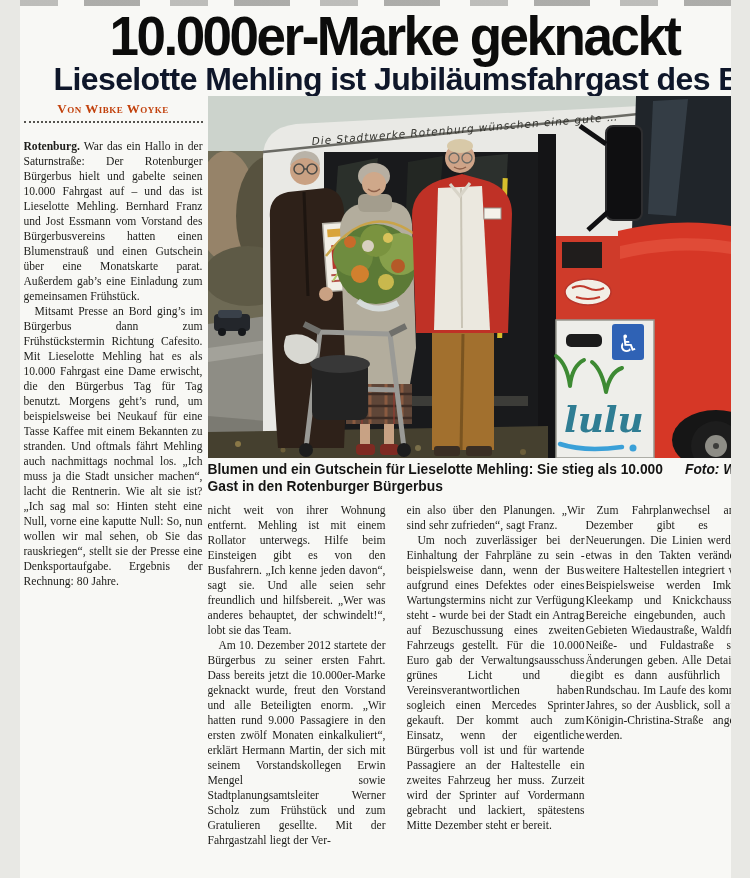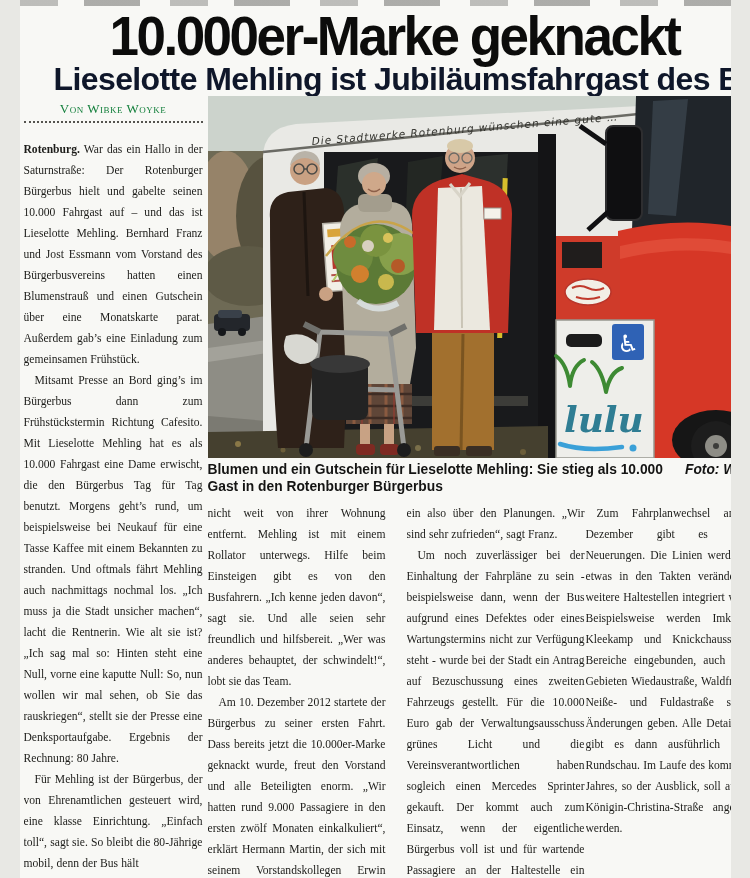--- a/index.html
+++ b/index.html
@@ -20,28 +20,28 @@
     transform:scaleY(1.04); transform-origin:top center; white-space:nowrap;
   }
   .subheadline{
     position:absolute; top:61px; left:34px; width:700px;
     font-family:"Liberation Sans", sans-serif; font-weight:bold;
     font-size:32px; letter-spacing:-0.6px; color:#0f172a; white-space:nowrap;
   }
   .byline-block{ position:absolute; top:101px; left:4px; width:179px; text-align:center; }
   .byline{
     font-family:"Liberation Serif", serif; font-variant:small-caps;
-    font-weight:normal; font-size:13px; letter-spacing:.5px; color:#15803d;
+    font-weight:bold; font-size:13px; letter-spacing:.5px; color:#c2410c;
   }
   .dotted-rule{
     margin-top:4px; height:0; border-bottom:2px dotted #55544f;
   }
   .bodycol{
     position:absolute; overflow:hidden; text-align:justify;
-    font-size:11.6px; line-height:21px; color:#1c1c19;
+    font-size:11.6px; line-height:15px; color:#1c1c19;
     hyphens:auto; -webkit-hyphens:auto; word-spacing:.2px;
   }
   .bodycol p{ margin:0; }
   .bodycol p.indent{ text-indent:11px; }
   #col1{ top:139px; left:4px;   width:179px; height:739px; }
   #col2{ top:503px; left:188px; width:178px; height:375px; }
   #col3{ top:503px; left:377px; width:178px; height:375px;margin-left:10px; }
   #col4{ top:503px; left:566px; width:180px; height:375px; }
   .photo{
     position:absolute; top:96px; left:188px; width:562px; height:362px;
@@ -239,21 +239,20 @@
   </div>
 
   <div class="caption">
     <span class="credit">Foto: Woyke</span>
     <span>Blumen und ein Gutschein für Lieselotte Mehling: Sie stieg als 10.000 Gast in den Rotenburger Bürgerbus</span>
   </div>
 
   <div id="col1" class="bodycol">
     <p><b>Rotenburg.</b><span> War das ein Hallo in der Saturnstraße: Der Rotenburger Bürgerbus hielt und gabelte seinen 10.000 Fahrgast auf – und das ist Lieselotte Mehling. Bernhard Franz und Jost Essmann vom Vorstand des Bürgerbusvereins hatten einen Blumenstrauß und einen Gutschein über eine Monatskarte parat. Außerdem gab’s eine Einladung zum gemeinsamen Frühstück.</span></p>
     <p class="indent">Mitsamt Presse an Bord ging’s im Bürgerbus dann zum Frühstückstermin Richtung Cafesito. Mit Lieselotte Mehling hat es als 10.000 Fahrgast eine Dame erwischt, die den Bürgerbus Tag für Tag benutzt. Morgens geht’s rund, um beispielsweise bei Neukauf für eine Tasse Kaffee mit einem Bekannten zu stranden. Und oftmals fährt Mehling auch nachmittags nochmal los. „Ich muss ja die Stadt unsicher machen“, lacht die Rentnerin. Wie alt sie ist? „Ich sag mal so: Hinten steht eine Null, vorne eine kaputte Null: So, nun wollen wir mal sehen, ob Sie das rauskriegen“, stellt sie der Presse eine Denksportaufgabe. Ergebnis der Rechnung: 80 Jahre.</p>
-    <p class="indent">Für Mehling ist der Bürgerbus, der von Ehrenamtlichen gesteuert wird, eine klasse Einrichtung. „Einfach toll“, sagt sie. So bleibt die 80-Jährige mobil, denn der Bus hält</p>
   </div>
 
   <div id="col2" class="bodycol">
     <p>nicht weit von ihrer Wohnung entfernt. Mehling ist mit einem Rollator unterwegs. Hilfe beim Einsteigen gibt es von den Busfahrern. „Ich kenne jeden davon“, sagt sie. Und alle seien sehr freundlich und hilfsbereit. „Wer was anderes behauptet, der schwindelt!“, lobt sie das Team.</p>
     <p class="indent">Am 10. Dezember 2012 startete der Bürgerbus zu seiner ersten Fahrt. Dass bereits jetzt die 10.000er-Marke geknackt wurde, freut den Vorstand und alle Beteiligten enorm. „Wir hatten rund 9.000 Passagiere in den ersten zwölf Monaten einkalkuliert“, erklärt Hermann Martin, der sich mit seinem Vorstandskollegen Erwin Mengel sowie Stadtplanungsamtsleiter Werner Scholz zum Frühstück und zum Gratulieren gesellte. Mit der Fahrgastzahl liegt der Ver-</p>
   </div>
 
   <div id="col3" class="bodycol">
     <p>ein also über den Planungen. „Wir sind sehr zufrieden“, sagt Franz.</p>
     <p class="indent">Um noch zuverlässiger bei der Einhaltung der Fahrpläne zu sein - beispielsweise dann, wenn der Bus aufgrund eines Defektes oder eines Wartungstermins nicht zur Verfügung steht - wurde bei der Stadt ein Antrag auf Bezuschussung eines zweiten Fahrzeugs gestellt. Für die 10.000 Euro gab der Verwaltungsausschuss grünes Licht und die Vereinsverantwortlichen haben sogleich einen Mercedes Sprinter gekauft. Der kommt auch zum Einsatz, wenn der eigentliche Bürgerbus voll ist und für wartende Passagiere an der Haltestelle ein zweites Fahrzeug her muss. Zurzeit wird der Sprinter auf Vordermann gebracht und lackiert, spätestens Mitte Dezember steht er bereit.</p>

